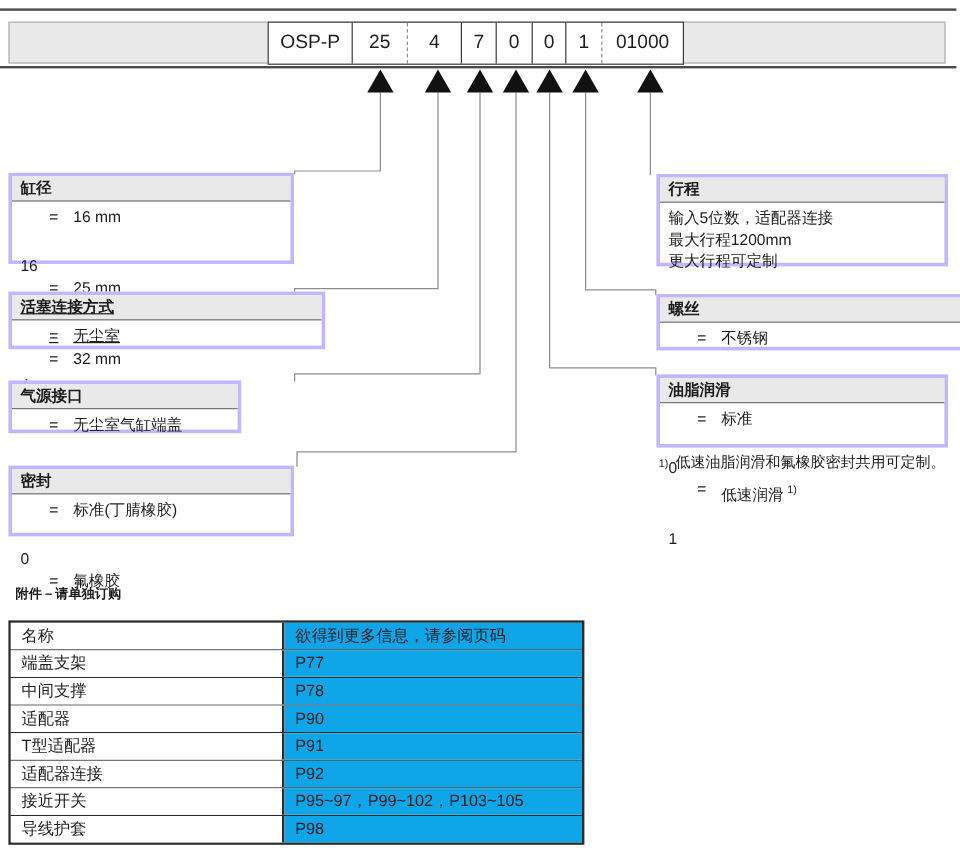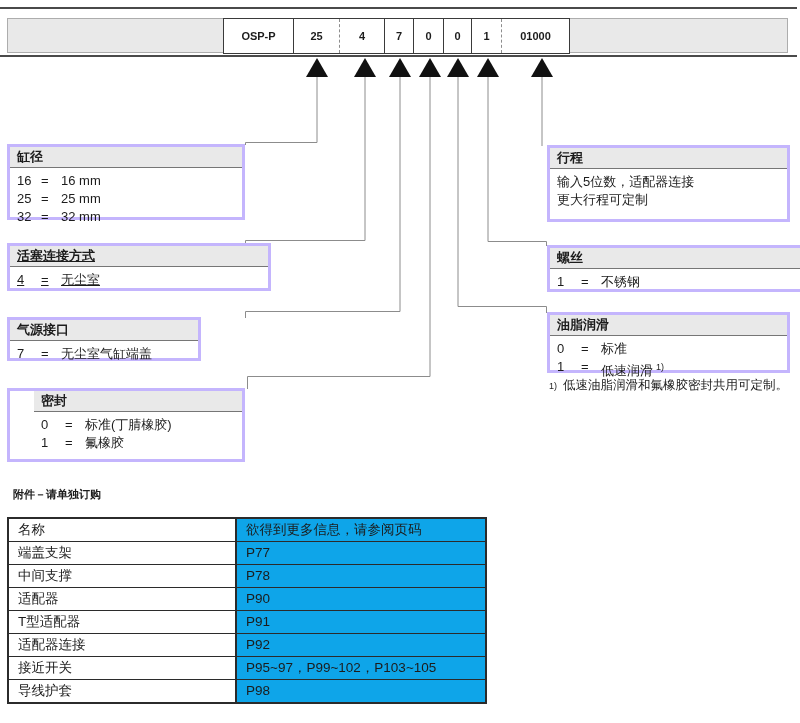--- a/index.html
+++ b/index.html
@@ -15,46 +15,46 @@
   #code-band{
     position:absolute;left:7px;top:18px;width:781px;height:35px;
     background:#e9e9e9;border:1px solid #adadad;box-sizing:border-box;
   }
   #code-row{
     position:absolute;left:223px;top:18px;height:36px;width:347px;
     display:flex;background:#ffffff;border:1px solid #3a3a3a;box-sizing:border-box;
   }
   .code-cell{
     display:flex;align-items:center;justify-content:center;
-    font-weight:bold;font-size:11px;box-sizing:border-box;
+    font-weight:normal;font-size:16px;box-sizing:border-box;
     border-left:1px solid #3a3a3a;height:100%;text-align:center;
   }
   .code-cell.first{border-left:none;}
   .code-cell.after-dash{border-left:1px dashed #8d8d8d;}
   
   #diagram-svg{position:absolute;left:0;top:0;}
   
   .opt-box{
     position:absolute;background:#ffffff;border:3px solid #c4b5fd;
     box-sizing:border-box;
   }
   .opt-head{
     background:#e9e9e9;border-bottom:1px solid #767676;
     font-weight:bold;font-size:13px;padding:2px 7px;height:16px;line-height:15px;
   }
   .opt-body{padding:4px 7px 2px 7px;font-size:13px;line-height:18px;}
   .opt-line{display:flex;}
-  .opt-line .code{width:24px;}
+  .opt-line .code{width:24px;margin-top:41px;}
   .opt-line .eq{width:20px;}
   .opt-line .desc{flex:1;white-space:nowrap;}
   .opt-line sup{font-size:9px;margin-left:3px;}
   #box-bore{left:7px;top:144px;width:238px;height:76px;}
   #box-piston{left:7px;top:243px;width:264px;height:48px;text-decoration:underline;}
   #box-airport{left:7px;top:317px;width:194px;height:44px;}
-  #box-seal{left:7px;top:388px;width:238px;height:74px;padding-left:24px;}
+  #box-seal{left:7px;top:388px;width:238px;height:59px;}
   #box-stroke{left:547px;top:145px;width:243px;height:77px;}
   #box-screws{left:547px;top:245px;width:262px;height:47px;}
   #box-lubrication{left:547px;top:312px;width:243px;height:61px;}
   
   #footnote{
     position:absolute;left:549px;top:377px;width:244px;
     font-size:12.5px;line-height:17px;display:flex;
   }
   #footnote sup{font-size:9px;width:14px;flex:none;padding-top:1px;}
   #footnote .fn-text{flex:1;}
@@ -192,20 +192,23 @@
     </div>
   </div>
 
   <div class="opt-box" id="box-stroke">
     <div class="opt-head">行程</div>
     <div class="opt-body">
       <div class="opt-line">
           <span class="desc">输入5位数，适配器连接</span>
         </div>
       <div class="opt-line">
+          <span class="desc">最大行程1200mm</span>
+        </div>
+      <div class="opt-line">
           <span class="desc">更大行程可定制</span>
         </div>
     </div>
   </div>
 
   <div class="opt-box" id="box-screws">
     <div class="opt-head">螺丝</div>
     <div class="opt-body">
       <div class="opt-line">
         <span class="code">1</span>

